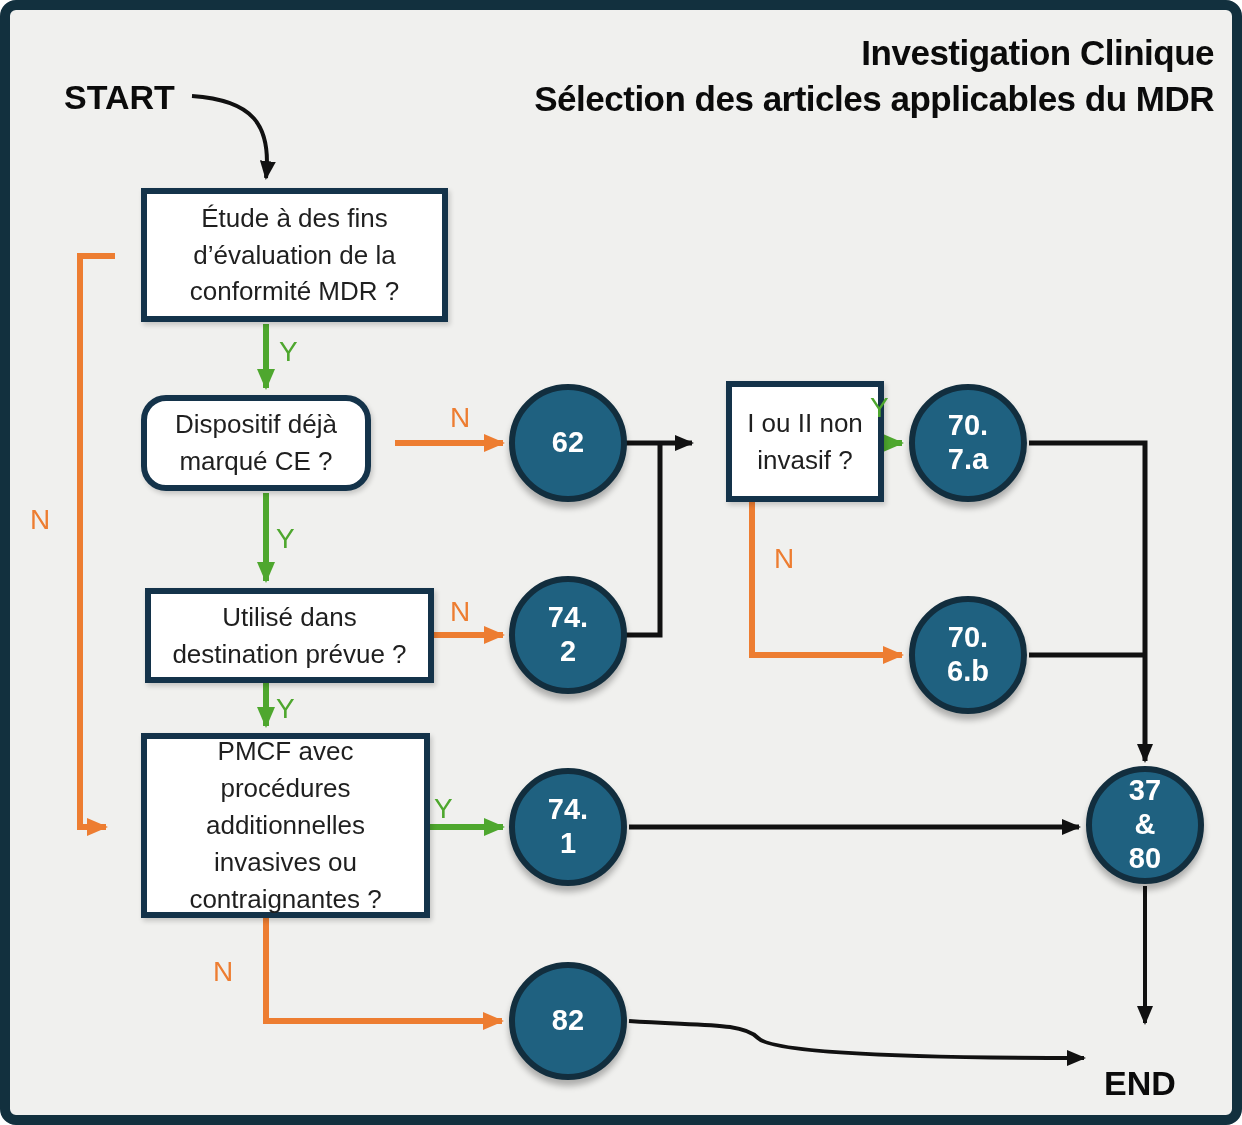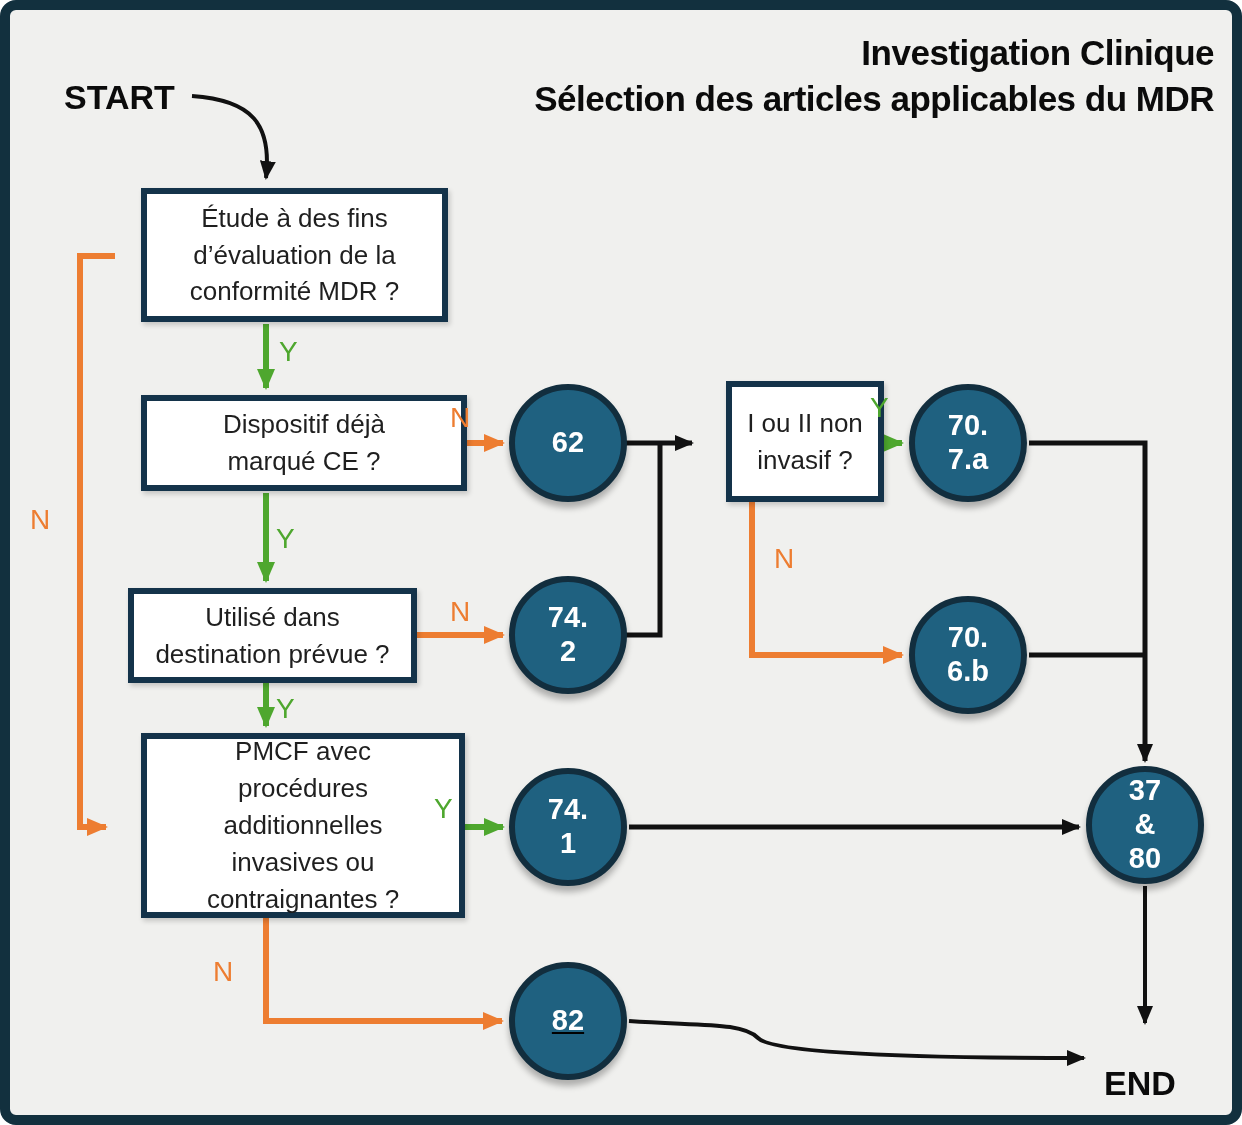--- a/index.html
+++ b/index.html
@@ -31,37 +31,37 @@
     position:absolute; box-sizing:border-box; background:var(--box-bg);
     border:6px solid var(--box-border);
     display:flex; align-items:center; justify-content:center; text-align:center;
     box-shadow:2px 3px 5px rgba(0,0,0,0.18);
     margin-left:28px;
   }
   .decision-box .box-label{
     font-size:26px; color:var(--text); line-height:1.42; white-space:pre-line;
   }
   .box-q1{left:103px; top:178px; width:307px; height:134px;}
-  .box-q2{left:103px; top:385px; width:326px; height:96px;}
-  .box-q3{left:90px; top:578px; width:289px; height:95px;}
-  .box-q4{left:103px; top:723px; width:324px; height:185px;}
+  .box-q2{left:103px; top:385px; width:230px; height:96px;border-radius:25px;}
+  .box-q3{left:107px; top:578px; width:289px; height:95px;}
+  .box-q4{left:103px; top:723px; width:289px; height:185px;}
   .box-q5{left:688px; top:371px; width:158px; height:121px;}
   .article-node{
     position:absolute; box-sizing:border-box; width:118px; height:118px;
     background:var(--node-fill); border:6px solid var(--node-border); border-radius:50%;
     display:flex; flex-direction:column; align-items:center; justify-content:center;
     box-shadow:0 6px 6px rgba(0,0,0,0.28);
   }
   .article-node span{
     color:#ffffff; font-weight:bold; font-size:29px; line-height:1.17; text-align:center;
   }
   .node-62  {left:499px; top:374px;}
   .node-742 {left:499px; top:566px;}
   .node-741 {left:499px; top:758px;}
-  .node-82  {left:499px; top:952px;text-decoration:underline;}
+  .node-82  {left:499px; top:952px;}
   .node-70a {left:899px; top:374px;}
   .node-70b {left:899px; top:586px;}
   .node-7580{left:1076px; top:756px;}
   .edge-label{position:absolute; font-size:28px; font-weight:normal;}
   .edge-label.yes{color:var(--green);}
   .edge-label.no{color:var(--orange);}
   .lbl-y1{left:269px; top:326px;}
   .lbl-y2{left:266px; top:513px;}
   .lbl-y3{left:266px; top:683px;}
   .lbl-y4{left:424px; top:783px;}

